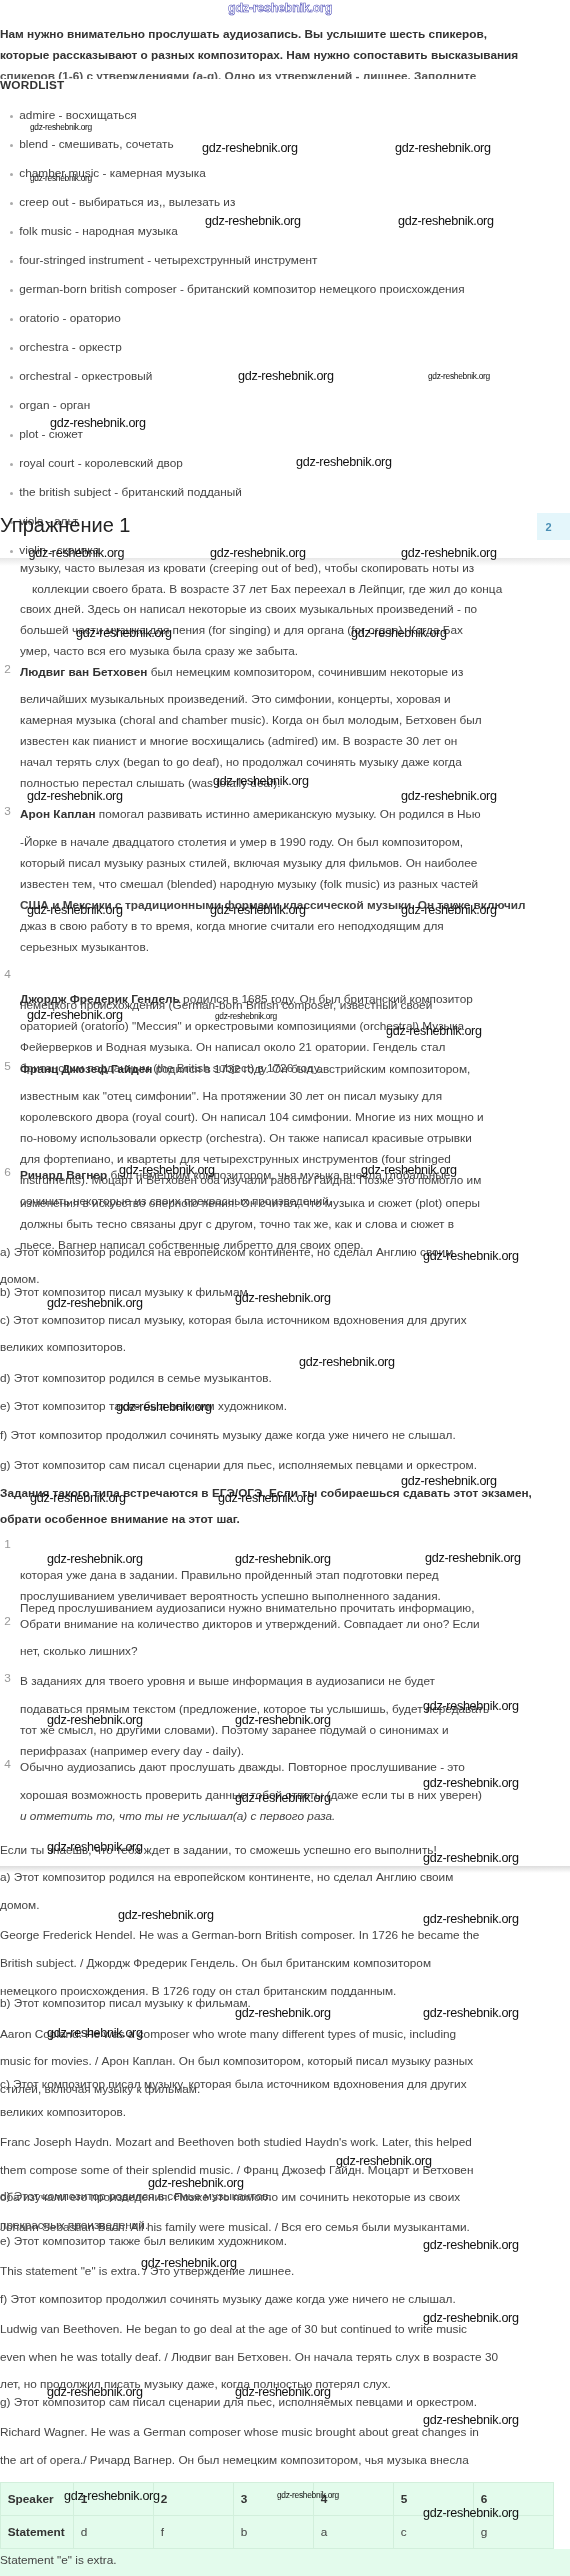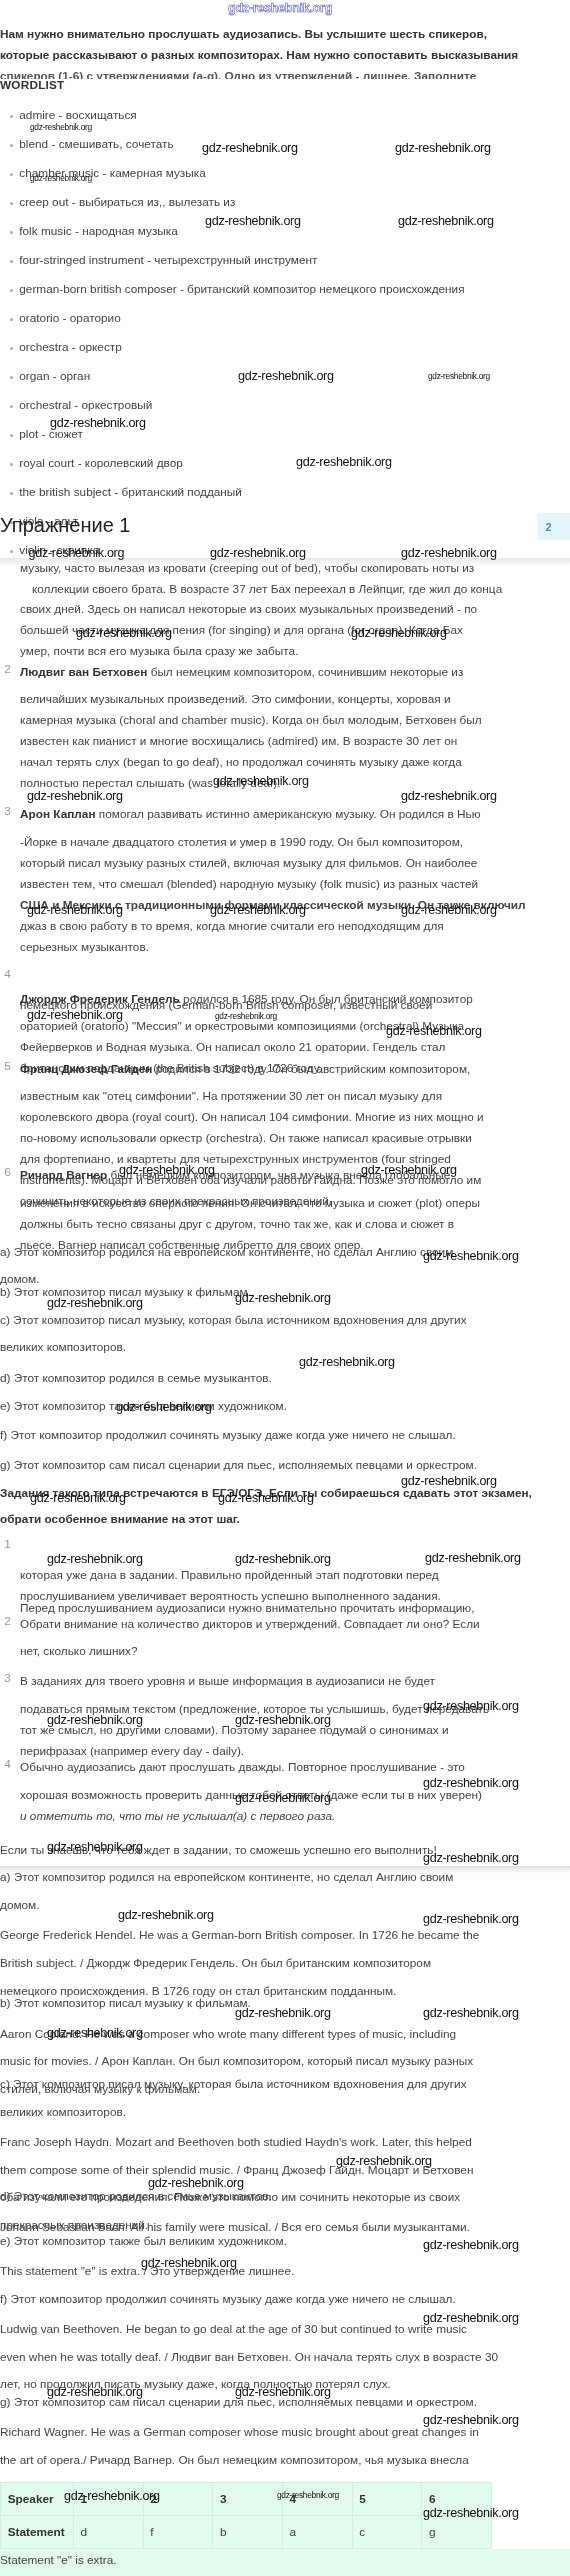--- a/index.html
+++ b/index.html
@@ -74,21 +74,21 @@
     }
     .bold-line {
       position: absolute; left: 0; width: 571px;
       font-weight: bold; font-size: 11.8px; line-height: 28px; color: #333;
     }
     .answers-sep {
       position: absolute; left: 0; top: 1866px; width: 571px; height: 6.7px;
       background: linear-gradient(#ddd, rgba(255,255,255,0));
     }
     .ans-table {
-      position: absolute; left: 0; top: 2482px; width: 492px;
+      position: absolute; left: 0; top: 2482px; width: 554px;
       border-collapse: collapse; background: #e3fbec;
       font-size: 11.8px;
     }
     .ans-table td {
       border: 0.8px solid #d2efdc; height: 32px; padding: 0 6.7px; color: #444;
       width: 72px;
     }
     .ans-table td.hdr { font-weight: bold; color: #333; width: 59px; }
     .ans-table tr.speaker td { font-weight: bold; color: #333; }
     .extra-note {
@@ -140,25 +140,25 @@
     <li>
       <span class="dot"></span>
       <span>oratorio - ораторио</span>
     </li>
     <li>
       <span class="dot"></span>
       <span>orchestra - оркестр</span>
     </li>
     <li>
       <span class="dot"></span>
+      <span>orchestral - оркестровый</span>
+    </li>
+    <li>
+      <span class="dot"></span>
       <span>organ - орган</span>
-    </li>
-    <li>
-      <span class="dot"></span>
-      <span>orchestral - оркестровый</span>
     </li>
     <li>
       <span class="dot"></span>
       <span>plot - сюжет</span>
     </li>
     <li>
       <span class="dot"></span>
       <span>royal court - королевский двор</span>
     </li>
     <li>
@@ -177,21 +177,21 @@
 
 <div class="ex-title">Упражнение 1</div>
 <div class="page-badge">2</div>
 <div class="scroll-shadow"></div>
 
 <div id="speakers">
     <div class="para" style="top:558px;">музыку, часто вылезая из кровати (creeping out of bed), чтобы скопировать ноты из</div>
     <div class="para" style="top:579px;margin-left:12px;">коллекции своего брата. В возрасте 37 лет Бах переехал в Лейпциг, где жил до конца</div>
     <div class="para" style="top:599px;">своих дней. Здесь он написал некоторые из своих музыкальных произведений - по</div>
     <div class="para" style="top:620px;">большей части музыка для пения (for singing) и для органа (for organ). Когда Бах</div>
-    <div class="para" style="top:641px;">умер, почти вся его музыка была сразу же забыта.</div>
+    <div class="para" style="top:641px;">умер, часто вся его музыка была сразу же забыта.</div>
     <div class="num" style="top:662px;">2</div>
     <div class="para" style="top:662px;"><b>Людвиг ван Бетховен</b><span> был немецким композитором, сочинившим некоторые из</span></div>
     <div class="para" style="top:689px;">величайших музыкальных произведений. Это симфонии, концерты, хоровая и</div>
     <div class="para" style="top:710px;">камерная музыка (choral and chamber music). Когда он был молодым, Бетховен был</div>
     <div class="para" style="top:731px;">известен как пианист и многие восхищались (admired) им. В возрасте 30 лет он</div>
     <div class="para" style="top:752px;">начал терять слух (began to go deaf), но продолжал сочинять музыку даже когда</div>
     <div class="para" style="top:773px;">полностью перестал слышать (was totally deaf).</div>
     <div class="num" style="top:804px;">3</div>
     <div class="para" style="top:804px;"><b>Арон Каплан</b><span> помогал развивать истинно американскую музыку. Он родился в Нью</span></div>
     <div class="para" style="top:832px;">-Йорке в начале двадцатого столетия и умер в 1990 году. Он был композитором,</div>

